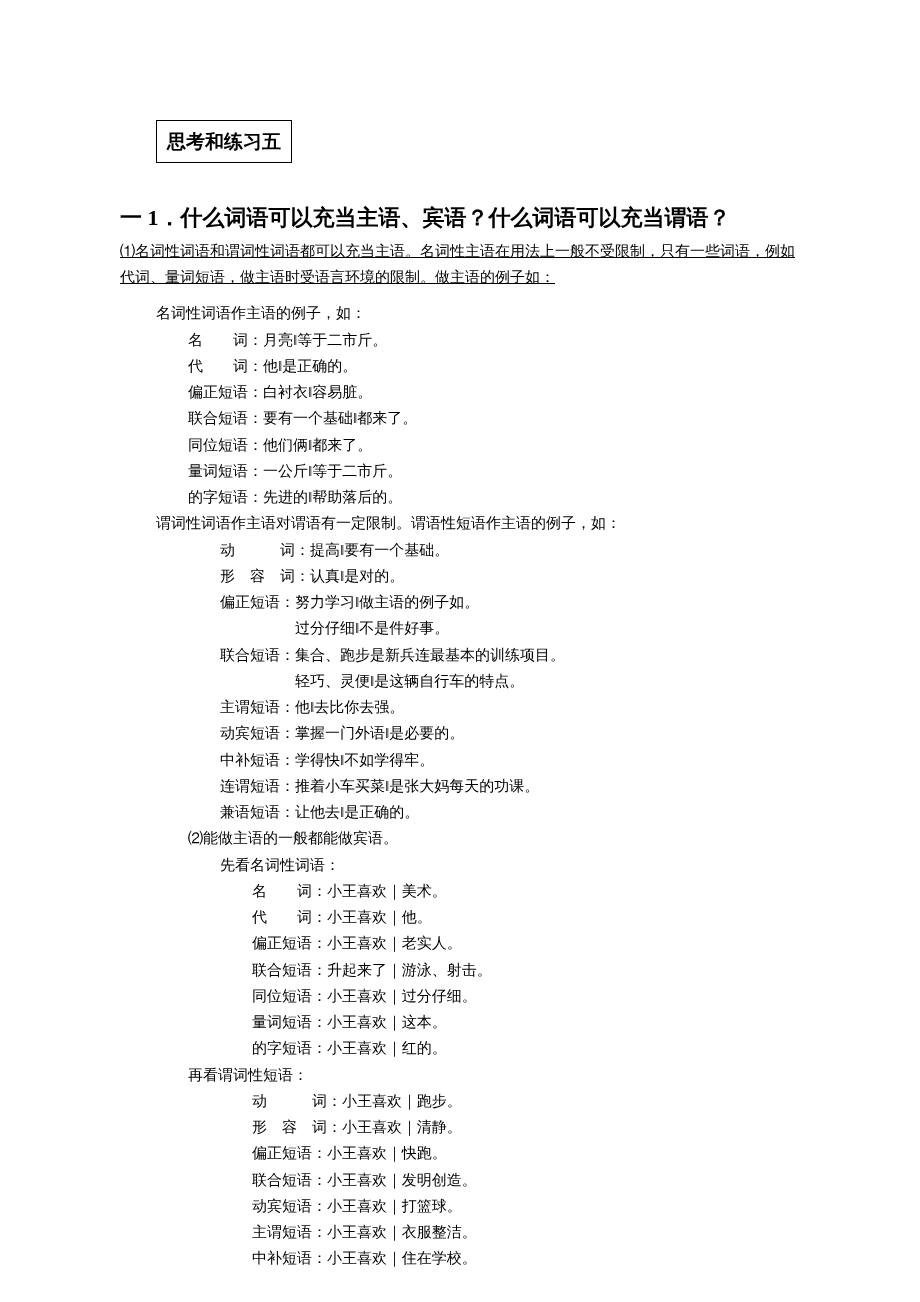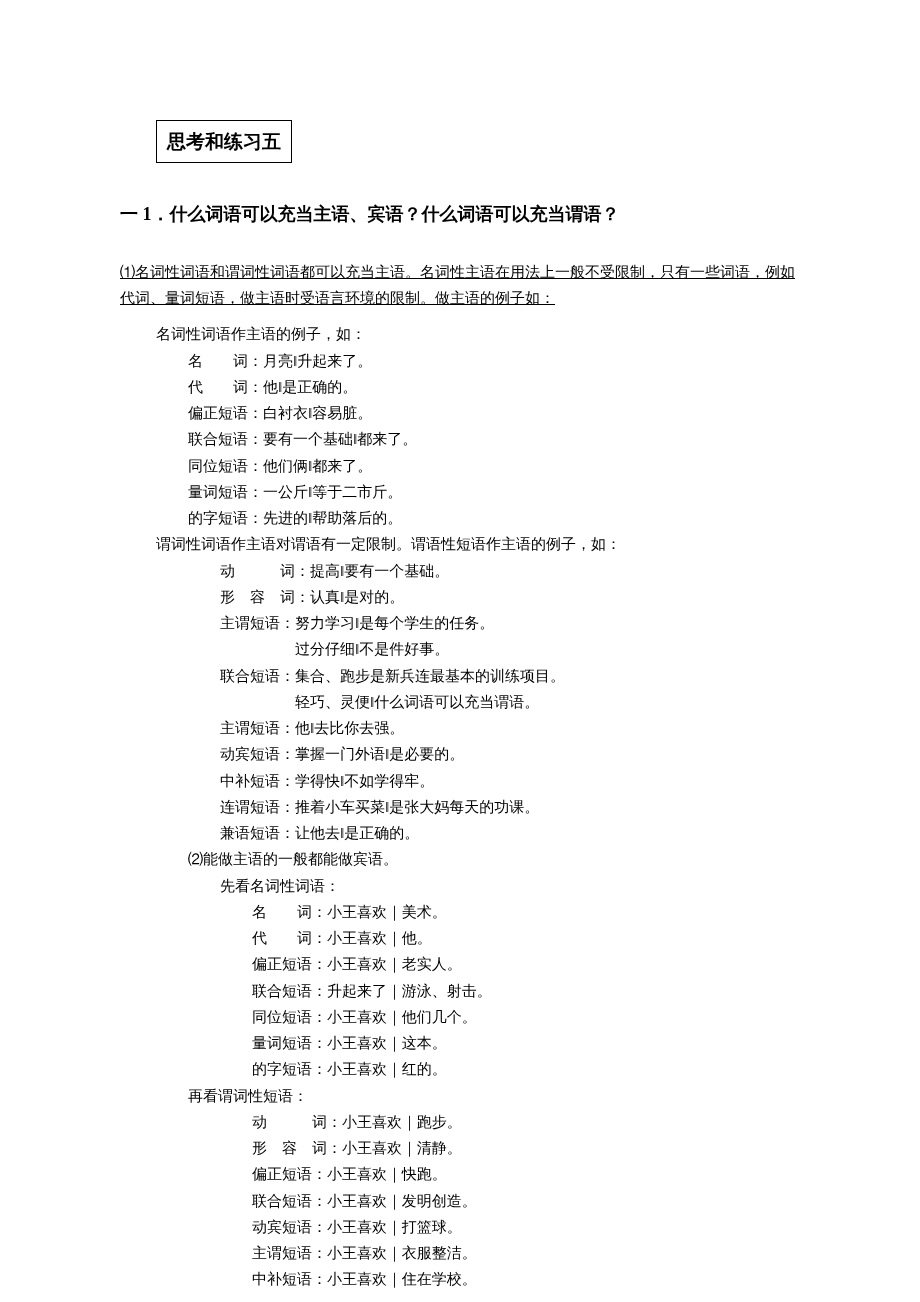--- a/index.html
+++ b/index.html
@@ -20,23 +20,22 @@
     .title-box {
       border: 1.5px solid #000;
       display: inline-block;
       padding: 4px 10px;
       font-size: 19px;
       font-weight: bold;
       margin-left: 36px;
       margin-bottom: 36px;
     }
     .question {
-      font-size: 18px;
+      font-size: 22px;
       font-weight: bold;
-      margin-bottom: 28px;
     }
     .intro {
       margin-bottom: 10px;
       text-decoration: underline;
     }
     .ind-1 { padding-left: 36px; }
     .ind-2 { padding-left: 68px; }
     .ind-3 { padding-left: 100px; }
     .ind-4 { padding-left: 132px; }
     p { margin: 0; }
@@ -46,49 +45,49 @@
 
 
 
 <div class="title-box">思考和练习五</div>
 
 <p class="question">一 1．什么词语可以充当主语、宾语？什么词语可以充当谓语？</p>
 
 <p class="intro">⑴名词性词语和谓词性词语都可以充当主语。名词性主语在用法上一般不受限制，只有一些词语，例如代词、量词短语，做主语时受语言环境的限制。做主语的例子如：</p>
 
 <p class="ind-1">名词性词语作主语的例子，如：</p>
-<p class="ind-2">名　　词：月亮‖升起来了。</p>
+<p class="ind-2">名　　词：月亮‖等于二市斤。</p>
 <p class="ind-2">代　　词：他‖是正确的。</p>
 <p class="ind-2">偏正短语：白衬衣‖容易脏。</p>
 <p class="ind-2">联合短语：要有一个基础‖都来了。</p>
 <p class="ind-2">同位短语：他们俩‖都来了。</p>
 <p class="ind-2">量词短语：一公斤‖等于二市斤。</p>
 <p class="ind-2">的字短语：先进的‖帮助落后的。</p>
 
 <p class="ind-1">谓词性词语作主语对谓语有一定限制。谓语性短语作主语的例子，如：</p>
 <p class="ind-3">动　　　词：提高‖要有一个基础。</p>
 <p class="ind-3">形　容　词：认真‖是对的。</p>
-<p class="ind-3">主谓短语：努力学习‖是每个学生的任务。</p>
+<p class="ind-3">偏正短语：努力学习‖做主语的例子如。</p>
 <p class="ind-3">　　　　　过分仔细‖不是件好事。</p>
 <p class="ind-3">联合短语：集合、跑步是新兵连最基本的训练项目。</p>
-<p class="ind-3">　　　　　轻巧、灵便‖什么词语可以充当谓语。</p>
+<p class="ind-3">　　　　　轻巧、灵便‖是这辆自行车的特点。</p>
 <p class="ind-3">主谓短语：他‖去比你去强。</p>
 <p class="ind-3">动宾短语：掌握一门外语‖是必要的。</p>
 <p class="ind-3">中补短语：学得快‖不如学得牢。</p>
 <p class="ind-3">连谓短语：推着小车买菜‖是张大妈每天的功课。</p>
 <p class="ind-3">兼语短语：让他去‖是正确的。</p>
 
 <p class="ind-2">⑵能做主语的一般都能做宾语。</p>
 
 <p class="ind-3">先看名词性词语：</p>
 <p class="ind-4">名　　词：小王喜欢｜美术。</p>
 <p class="ind-4">代　　词：小王喜欢｜他。</p>
 <p class="ind-4">偏正短语：小王喜欢｜老实人。</p>
 <p class="ind-4">联合短语：升起来了｜游泳、射击。</p>
-<p class="ind-4">同位短语：小王喜欢｜他们几个。</p>
+<p class="ind-4">同位短语：小王喜欢｜过分仔细。</p>
 <p class="ind-4">量词短语：小王喜欢｜这本。</p>
 <p class="ind-4">的字短语：小王喜欢｜红的。</p>
 
 <p class="ind-2">再看谓词性短语：</p>
 <p class="ind-4">动　　　词：小王喜欢｜跑步。</p>
 <p class="ind-4">形　容　词：小王喜欢｜清静。</p>
 <p class="ind-4">偏正短语：小王喜欢｜快跑。</p>
 <p class="ind-4">联合短语：小王喜欢｜发明创造。</p>
 <p class="ind-4">动宾短语：小王喜欢｜打篮球。</p>
 <p class="ind-4">主谓短语：小王喜欢｜衣服整洁。</p>

